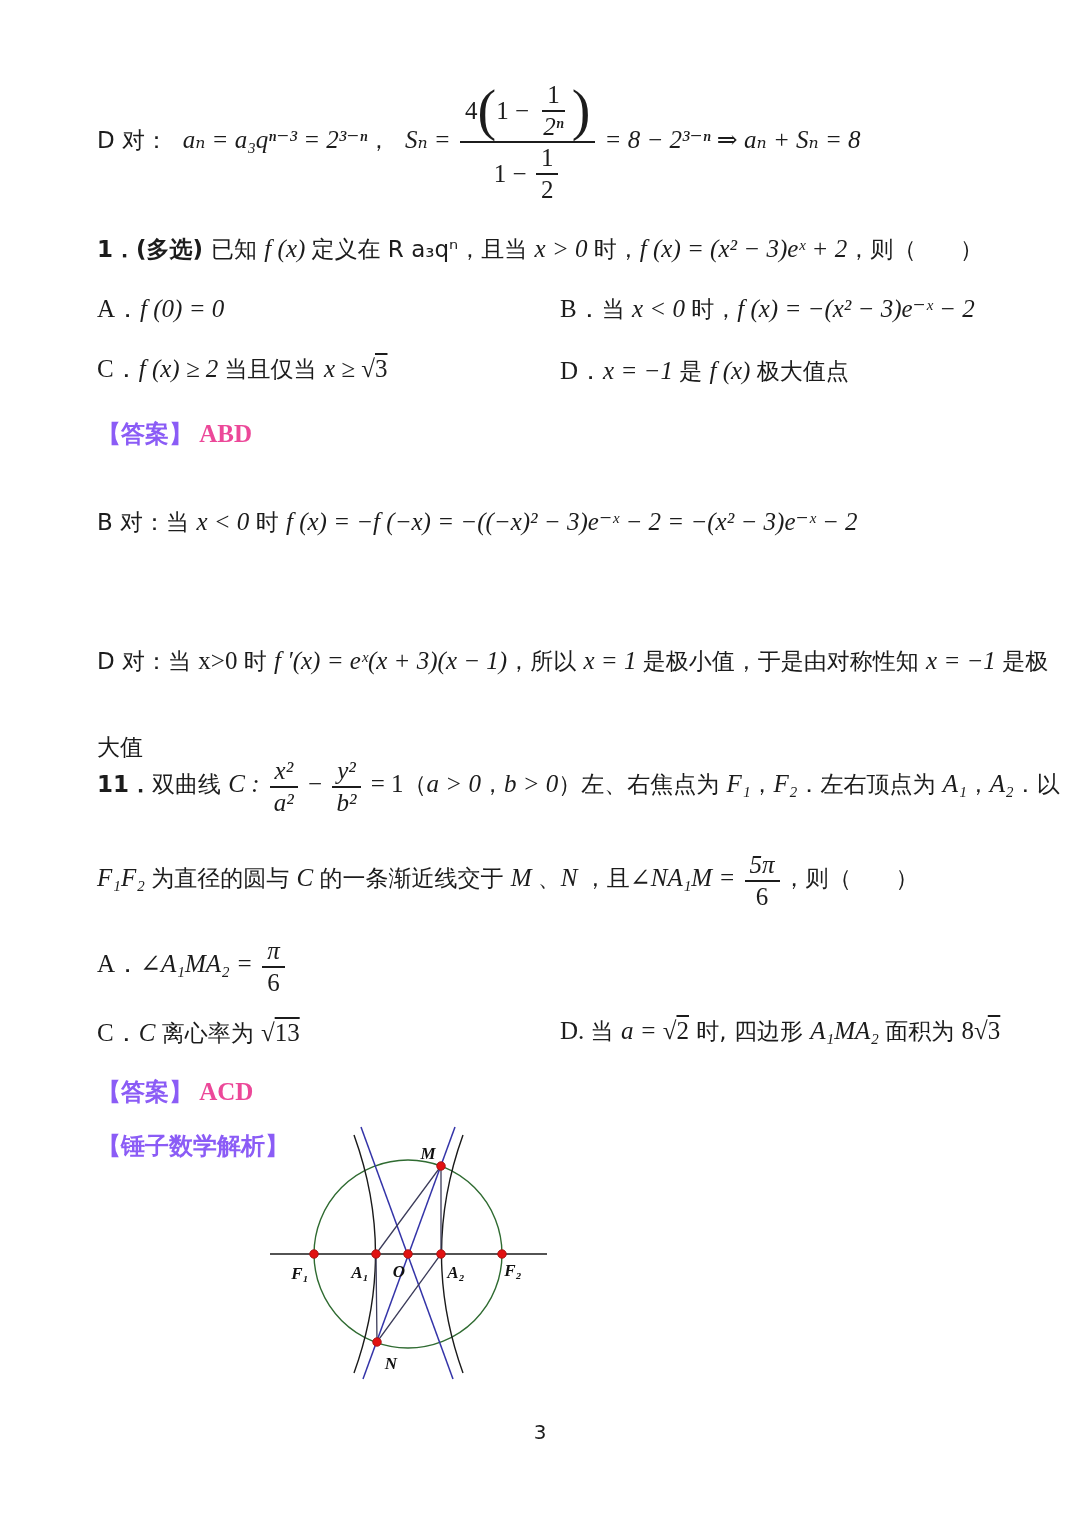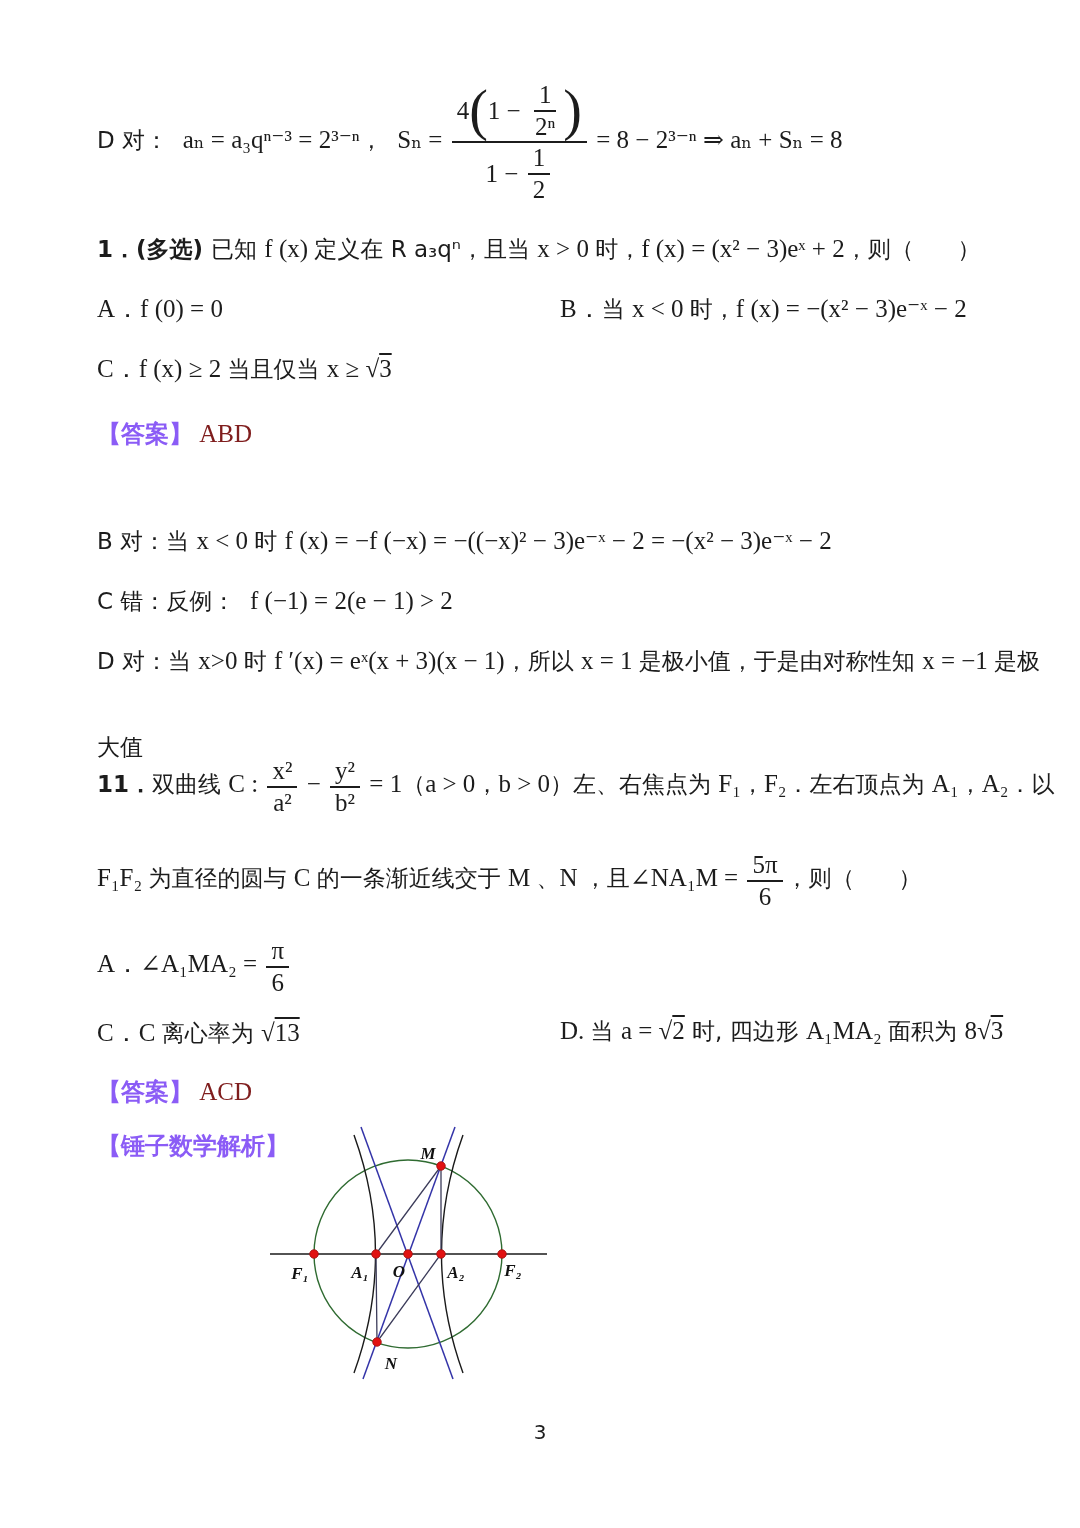--- a/index.html
+++ b/index.html
@@ -4,24 +4,24 @@
 <style>
   html,body { margin:0; padding:0; background:#ffffff; }
   .page {
     position:relative; width:1080px; height:1528px; background:#ffffff;
     color:#1c1c1c; overflow:hidden;
     font-family:"Liberation Serif","DejaVu Serif",serif;
   }
   .line { position:absolute; left:97px; white-space:pre; font-size:25px; }
   .s-cn  { font-family:"DejaVu Sans","Liberation Sans",sans-serif; font-size:23px; }
   .s-cnb { font-family:"DejaVu Sans","Liberation Sans",sans-serif; font-size:23px; font-weight:bold; }
-  .s-m   { font-family:"Liberation Serif","DejaVu Serif",serif; font-size:25px; }
+  .s-m   { font-family:"Liberation Serif","DejaVu Serif",serif; font-style:italic; font-size:25px; }
   .s-mu  { font-family:"Liberation Serif","DejaVu Serif",serif; font-size:25px; }
   .s-ovl { text-decoration:overline; }
-  .s-red { color:#7f1d1d; }
+  .s-red { color:#ec4899;font-weight:bold; }
   .s-redb{ color:#8b5cf6; font-family:"DejaVu Sans","Liberation Sans",sans-serif;
            font-weight:bold; font-size:24px; }
   .frac { display:inline-flex; flex-direction:column; align-items:center;
           vertical-align:middle; text-align:center; margin:0 3px; }
   .fnum { display:flex; align-items:center; justify-content:center;
           border-bottom:2px solid #1c1c1c; padding:0 5px; line-height:1.18; }
   .fden { display:flex; align-items:center; justify-content:center;
           padding:0 5px; line-height:1.18; }
   .bigp { font-size:56px; line-height:0.95; font-weight:300; align-self:center;
           font-family:"Liberation Serif","DejaVu Serif",serif; }
@@ -35,25 +35,25 @@
 
 <div class="page">
 
   <div class="line" style="top:80px;"><span class="s-cn">D 对：  </span><span class="s-m">aₙ = a₃qⁿ⁻³ = 2³⁻ⁿ</span><span class="s-cn">，  </span><span class="s-m">Sₙ = </span><span class="frac"><span class="fnum"><span class="s-mu">4</span><span class="bigp">(</span><span class="s-mu">1 − </span><span class="frac"><span class="fnum"><span class="s-mu">1</span></span><span class="fden"><span class="s-m">2ⁿ</span></span></span><span class="bigp">)</span></span><span class="fden"><span class="s-mu">1 − </span><span class="frac"><span class="fnum"><span class="s-mu">1</span></span><span class="fden"><span class="s-mu">2</span></span></span></span></span><span class="s-m"> = 8 − 2³⁻ⁿ ⇒ aₙ + Sₙ = 8</span></div>
 
   <div class="line" style="top:234px;"><span class="s-cnb">1．(多选) </span><span class="s-cn">已知 </span><span class="s-m">f (x) </span><span class="s-cn">定义在 R a₃qⁿ，且当 </span><span class="s-m">x &gt; 0 </span><span class="s-cn">时，</span><span class="s-m">f (x) = (x² − 3)eˣ + 2</span><span class="s-cn">，则（      ）</span></div>
 
   <div class="line" style="top:292px;"><span class="s-mu">A．</span><span class="s-m">f (0) = 0</span></div>
   <div class="line" style="top:292px; left:560px;"><span class="s-mu">B．</span><span class="s-cn">当 </span><span class="s-m">x &lt; 0 </span><span class="s-cn">时，</span><span class="s-m">f (x) = −(x² − 3)e⁻ˣ − 2</span></div>
   <div class="line" style="top:352px;"><span class="s-mu">C．</span><span class="s-m">f (x) ≥ 2 </span><span class="s-cn">当且仅当 </span><span class="s-m">x ≥ </span><span class="s-mu">√</span><span class="s-mu s-ovl">3</span></div>
+  <div class="line" style="top:354px; left:560px;"><span class="s-mu">D．</span><span class="s-m">x = −1 </span><span class="s-cn">是 </span><span class="s-m">f (x) </span><span class="s-cn">极大值点</span></div>
 
   <div class="line" style="top:418px;"><span class="s-redb">【答案】</span><span class="s-mu s-red"> ABD</span></div>
 
-  <div class="line" style="top:526px;"><span class="s-cn">B 对：当 </span><span class="s-m">x &lt; 0 </span><span class="s-cn">时 </span><span class="s-m">f (x) = −f (−x) = −((−x)² − 3)e⁻ˣ − 2 = −(x² − 3)e⁻ˣ − 2</span></div>
-  <div class="line" style="top:586px;"><span class="s-cn">C 错：反例：  </span><span class="s-m">f (−1) = 2(e − 1) &gt; 2</span></div>
+  <div class="line" style="top:507px;"><span class="s-cn">B 对：当 </span><span class="s-m">x &lt; 0 </span><span class="s-cn">时 </span><span class="s-m">f (x) = −f (−x) = −((−x)² − 3)e⁻ˣ − 2 = −(x² − 3)e⁻ˣ − 2</span></div>
   <div class="line" style="top:646px;"><span class="s-cn">D 对：当 </span><span class="s-mu">x&gt;0 </span><span class="s-cn">时 </span><span class="s-m">f ′(x) = eˣ(x + 3)(x − 1)</span><span class="s-cn">，所以 </span><span class="s-m">x = 1 </span><span class="s-cn">是极小值，于是由对称性知 </span><span class="s-m">x = −1 </span><span class="s-cn">是极</span></div>
   <div class="line" style="top:732px;"><span class="s-cn">大值</span></div>
 
   <div class="line" style="top:756px;"><span class="s-cnb">11．</span><span class="s-cn">双曲线 </span><span class="s-m">C : </span><span class="frac"><span class="fnum"><span class="s-m">x²</span></span><span class="fden"><span class="s-m">a²</span></span></span><span class="s-mu"> − </span><span class="frac"><span class="fnum"><span class="s-m">y²</span></span><span class="fden"><span class="s-m">b²</span></span></span><span class="s-mu"> = 1</span><span class="s-cn">（</span><span class="s-m">a &gt; 0</span><span class="s-cn">，</span><span class="s-m">b &gt; 0</span><span class="s-cn">）左、右焦点为 </span><span class="s-m">F₁</span><span class="s-cn">，</span><span class="s-m">F₂</span><span class="s-cn">．左右顶点为 </span><span class="s-m">A₁</span><span class="s-cn">，</span><span class="s-m">A₂</span><span class="s-cn">．以</span></div>
   <div class="line" style="top:850px;"><span class="s-m">F₁F₂ </span><span class="s-cn">为直径的圆与 </span><span class="s-m">C </span><span class="s-cn">的一条渐近线交于 </span><span class="s-m">M </span><span class="s-cn">、</span><span class="s-m">N </span><span class="s-cn">，且</span><span class="s-m">∠NA₁M = </span><span class="frac"><span class="fnum"><span class="s-m">5π</span></span><span class="fden"><span class="s-mu">6</span></span></span><span class="s-cn">，则（      ）</span></div>
 
   <div class="line" style="top:936px;"><span class="s-mu">A．</span><span class="s-m">∠A₁MA₂ = </span><span class="frac"><span class="fnum"><span class="s-m">π</span></span><span class="fden"><span class="s-mu">6</span></span></span></div>
   <div class="line" style="top:1016px;"><span class="s-mu">C．</span><span class="s-m">C </span><span class="s-cn">离心率为 </span><span class="s-mu">√</span><span class="s-mu s-ovl">13</span></div>
   <div class="line" style="top:1016px; left:560px;"><span class="s-mu">D. </span><span class="s-cn">当 </span><span class="s-m">a = </span><span class="s-mu">√</span><span class="s-mu s-ovl">2</span><span class="s-cn"> 时, 四边形 </span><span class="s-m">A₁MA₂ </span><span class="s-cn">面积为 </span><span class="s-mu">8</span><span class="s-mu">√</span><span class="s-mu s-ovl">3</span></div>
 

